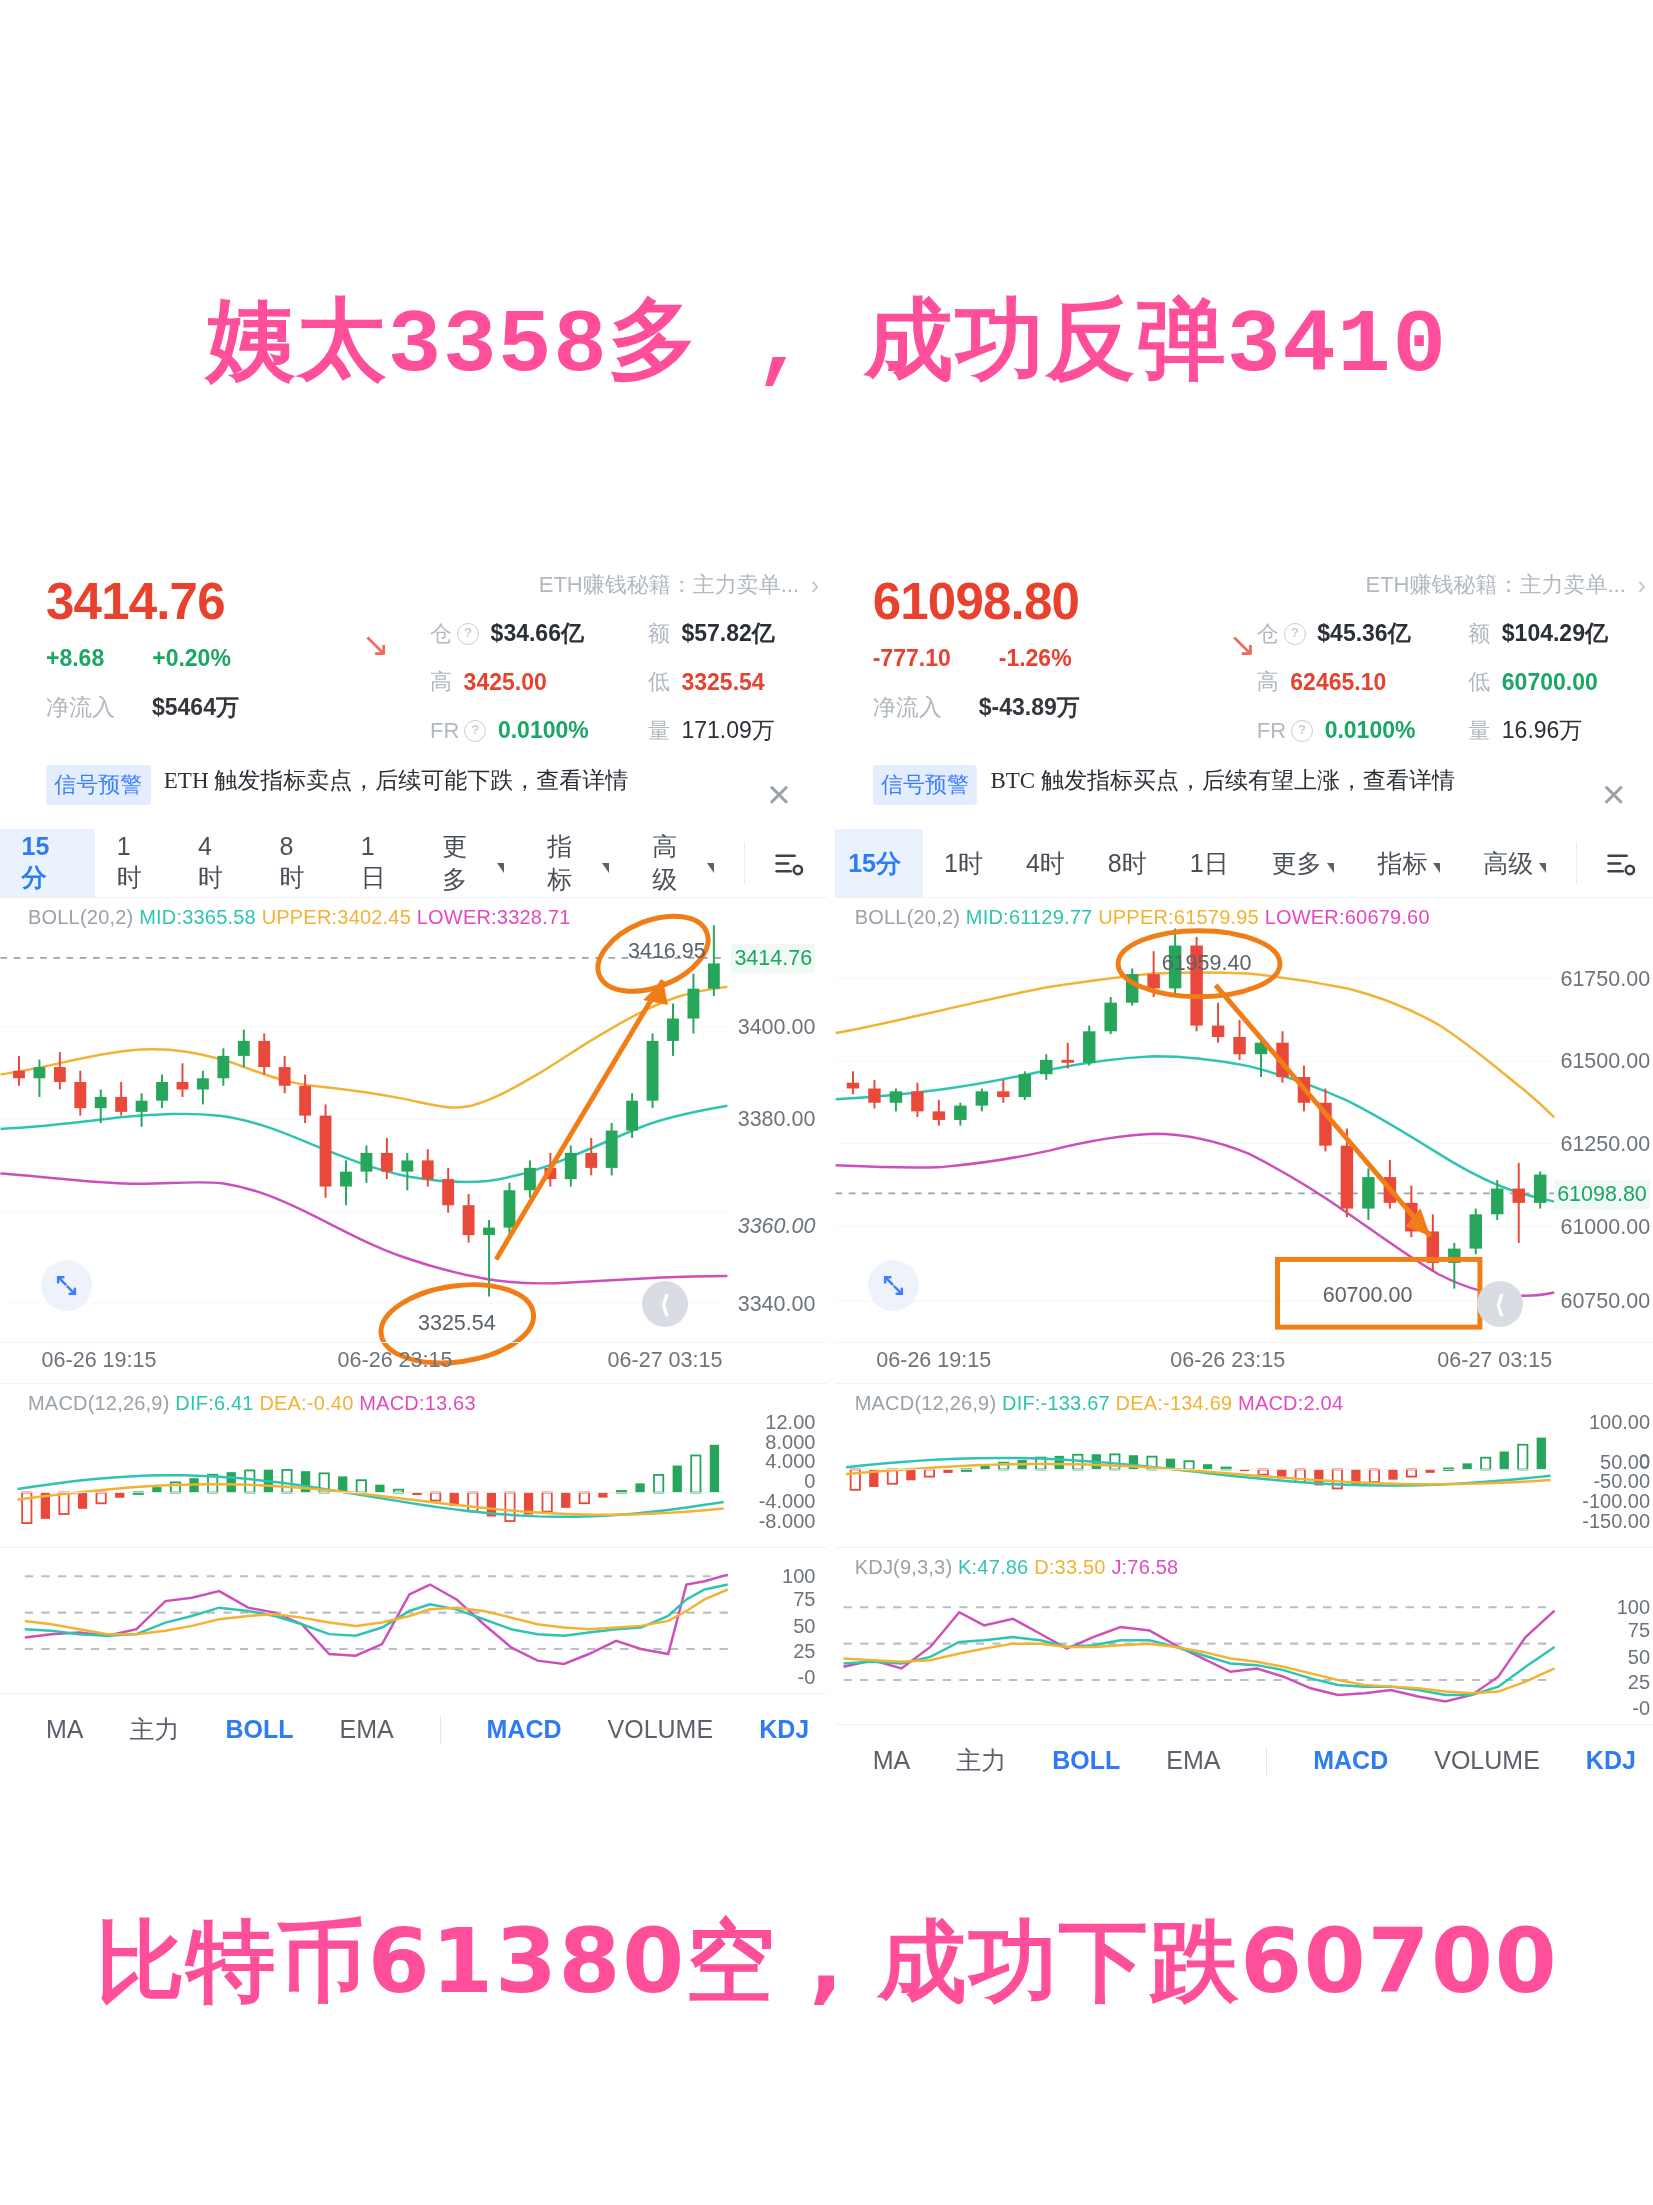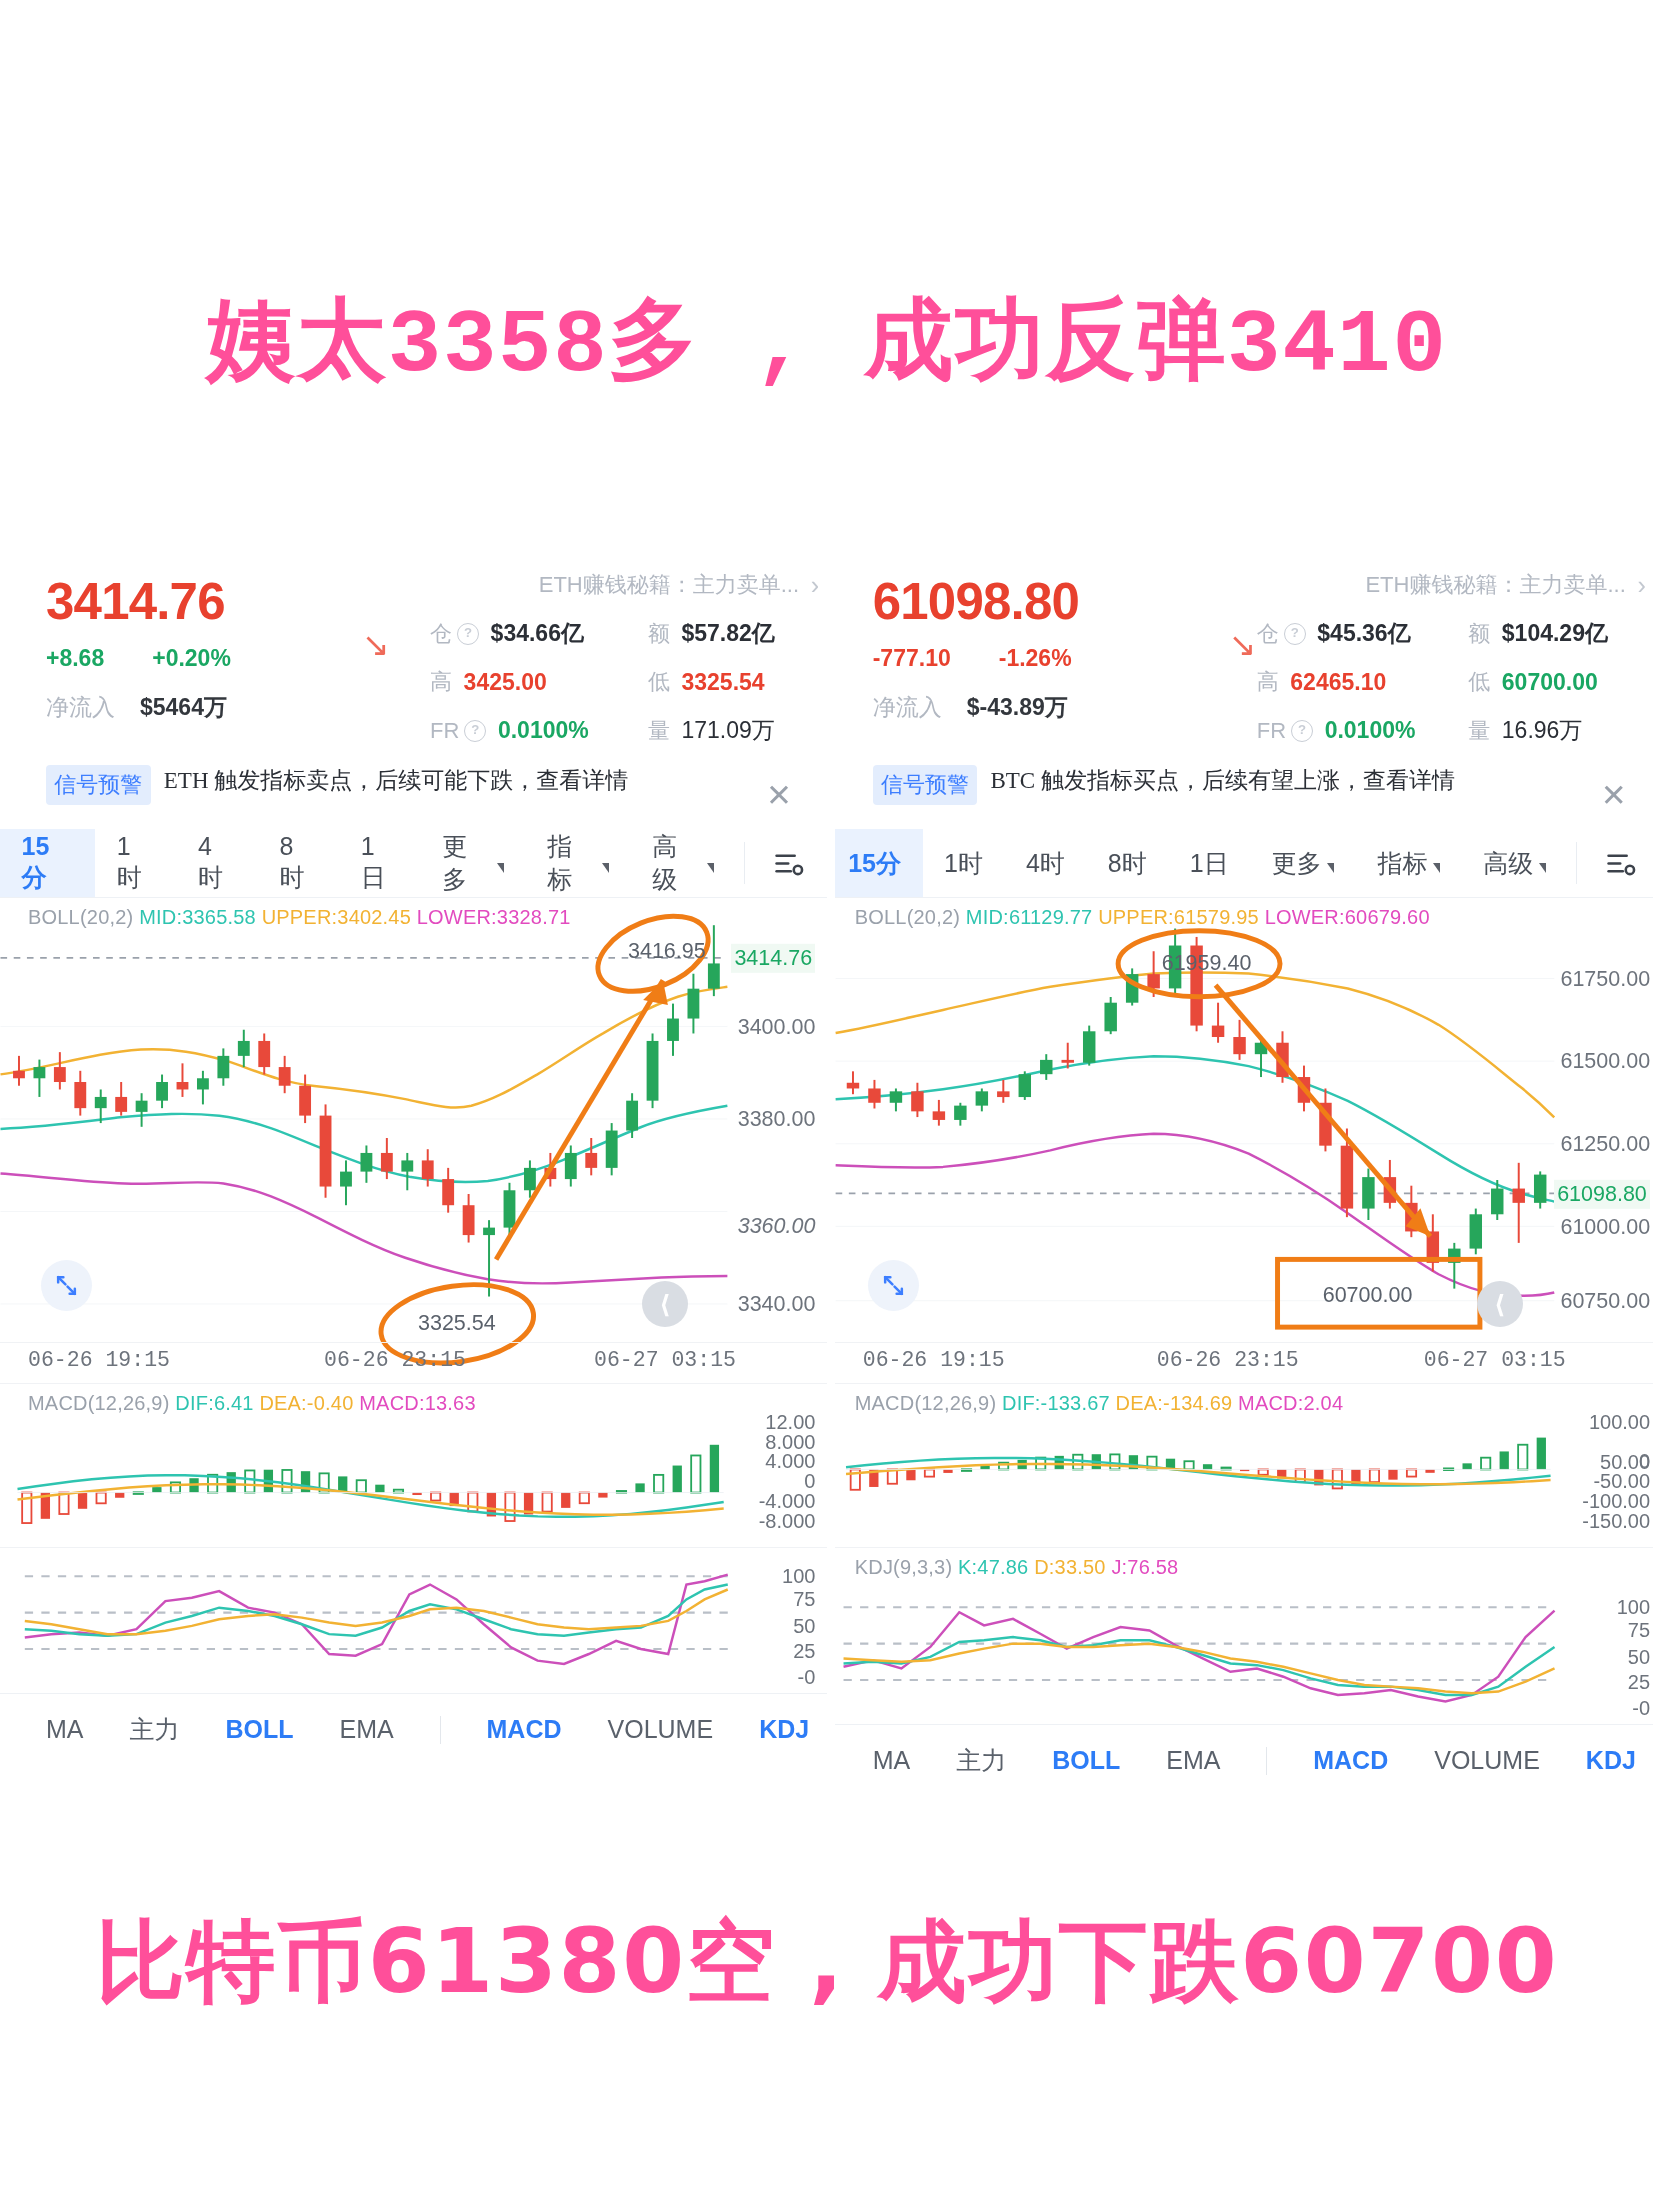--- a/index.html
+++ b/index.html
@@ -23,21 +23,21 @@
   
   .quote{position:relative;height:203px;padding:0 0 0 0;}
   .q-left{position:absolute;left:46px;top:13.2px;width:356px;}
   .price{font-size:51px;font-weight:700;line-height:1.05;letter-spacing:-0.8px;}
   .price.up{color:#e8412e;}
   .chg-row{margin-top:16.5px;font-size:23px;font-weight:700;display:flex;gap:48px;}
   .green{color:#1aa763;}
   .red{color:#e8412e;}
   .flow-row{margin-top:20px;font-size:23px;display:flex;gap:25px;align-items:baseline;}
   .flow-label{color:#b2b8c2;font-weight:400;}
-  .flow-val{color:#33373d;font-weight:700;}
+  .flow-val{color:#33373d;font-weight:700;margin-left:12px;}
   .down-arrow{position:absolute;left:316px;top:50px;font-size:33px;color:#ef6a59;font-weight:400;}
 
   .q-right{position:absolute;left:430px;top:8.3px;width:389px;}
   .promo{display:flex;align-items:center;justify-content:flex-end;color:#b2b8c2;font-size:22px;white-space:nowrap;}
   .promo .chev{margin-left:11.6px;font-size:25px;color:#c3c8d0;}
   .stats{margin-top:18px;display:grid;grid-template-columns:auto auto;gap:18px 15px;}
   .stat{display:flex;align-items:center;gap:11.6px;white-space:nowrap;}
   .stat-lab{color:#b2b8c2;font-size:22px;display:flex;align-items:center;gap:5px;}
   .qmark{display:inline-block;width:20px;height:20px;border:1.7px solid #c9ced6;border-radius:50%;color:#c9ced6;font-size:13.2px;line-height:18px;text-align:center;font-weight:700;}
   .stat-val{font-size:23px;font-weight:700;color:#2b2f36;}
@@ -68,21 +68,21 @@
   .c-up{color:#f2b233;}
   .c-low{color:#e24bbf;}
   .main-chart{position:relative;height:413px;}
   .sub-chart{position:relative;height:132px;}
   .kdj-chart{position:relative;height:145px;}
   .axis-labels{position:absolute;right:5px;top:0;width:124px;height:100%;}
   .axis-labels span{position:absolute;right:6.6px;font-size:21.5px;color:#6d737c;white-space:nowrap;transform:translateY(-50%);}
   .axis-labels span.cur{color:#1aa763;background:#f0f9f3;padding:1.7px 3.3px;}
   .axis-sm span{font-size:20px;}
   .timeline{position:relative;height:40px;border-top:0.8px solid #f0f2f5;}
-  .timeline span{position:absolute;top:5px;font-size:21.5px;color:#6d737c;transform:translateX(-50%);white-space:nowrap;font-family:Liberation Mono, monospace;}
+  .timeline span{position:absolute;top:5px;font-size:21.5px;color:#6d737c;transform:translateX(-50%);white-space:nowrap;}
   .divider{height:0.8px;background:#f0f2f5;margin:0 0 0 0;}
 
   .expand-btn{position:absolute;left:41px;bottom:31px;width:51px;height:51px;border-radius:50%;background:#eef3fb;display:flex;align-items:center;justify-content:center;}
   .expand-btn svg{width:25px;height:25px;}
   .back-btn{position:absolute;right:139px;bottom:15px;width:46px;height:46px;border-radius:50%;background:#d9dde3;display:flex;align-items:center;justify-content:center;color:#fff;font-size:25px;font-weight:700;}
 
   
   .ind-bar{position:relative;height:71px;display:flex;align-items:center;border-top:0.8px solid #eef1f5;padding-left:46px;gap:46px;}
   .ind-item{font-size:25px;color:#5a616b;white-space:nowrap;}
   .ind-item.on{color:#2d7cf6;font-weight:700;}

